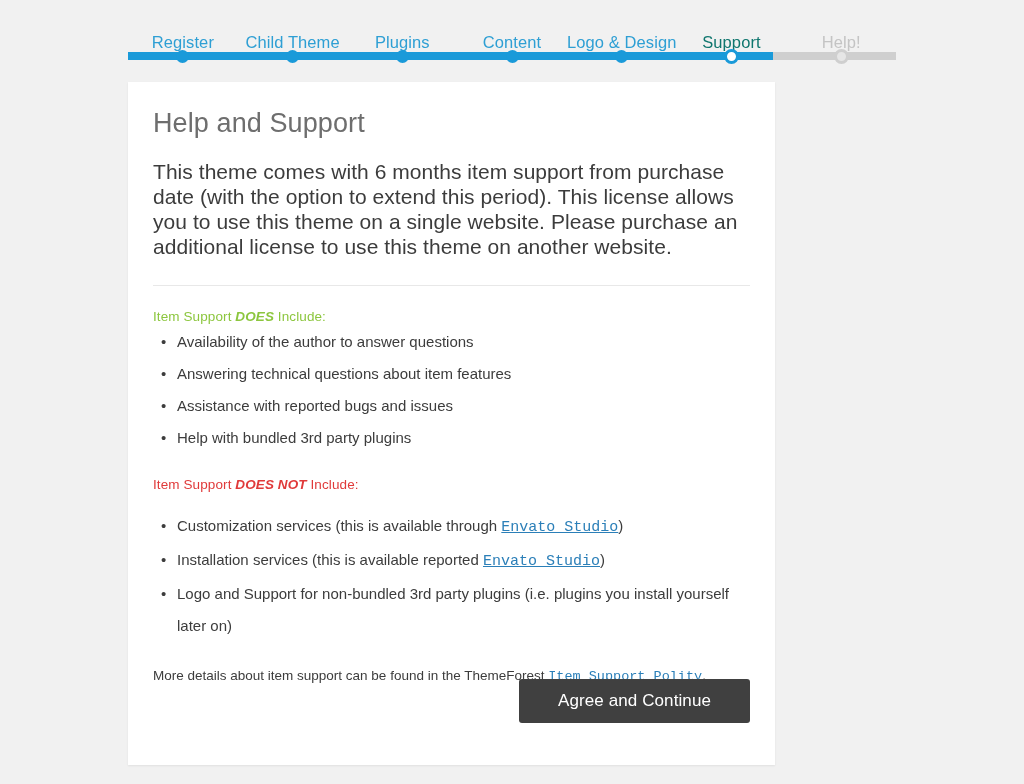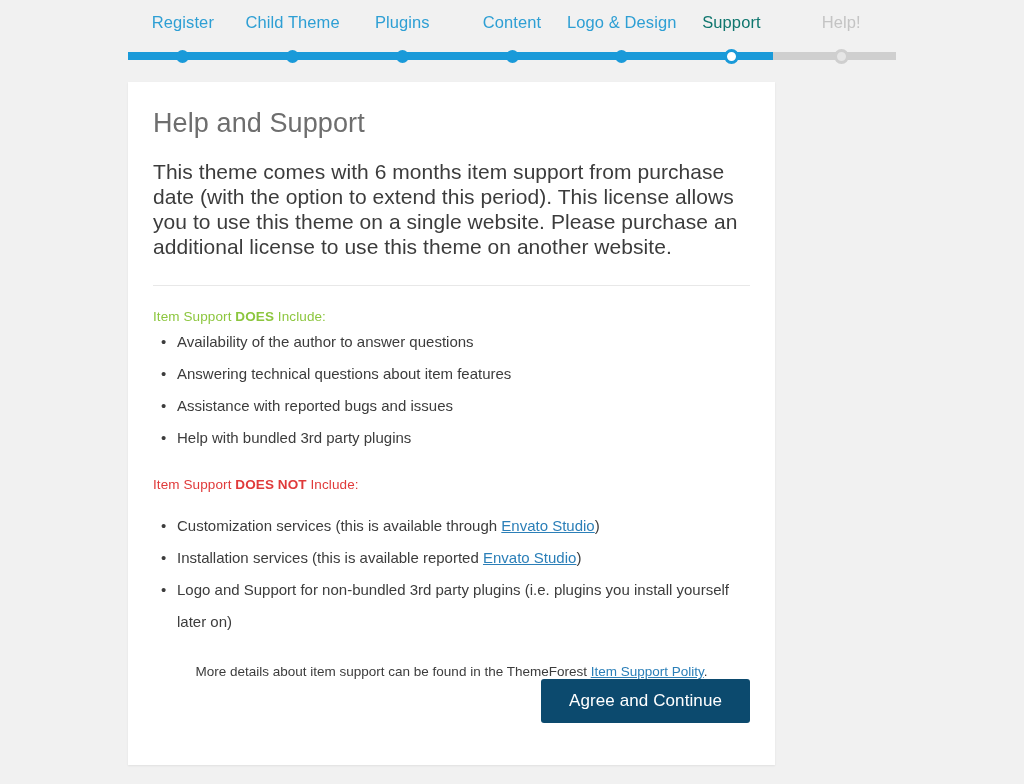--- a/index.html
+++ b/index.html
@@ -28,21 +28,21 @@
     width: 768px;
     height: 82px;
   }
   .steps-row {
     position: relative;
     display: flex;
     width: 100%;
     height: 46px;
     align-items: flex-start;
     justify-content: space-between;
-    padding-top: 12px;
+    padding-top: 32px;
   }
   .step {
     flex: 1 1 0;
     text-align: center;
     font-size: 16.5px;
     line-height: 20px;
     color: #2e9fd4;
     letter-spacing: .1px;
     cursor: pointer;
     user-select: none;
@@ -146,21 +146,21 @@
     margin: 26px 0 0 0;
   }
 
   .sub {
     font-size: 13.5px;
     margin: 23px 0 0 0;
     letter-spacing: .1px;
   }
   .sub.include { color: #8cc63e; }
   .sub.exclude { color: #e03a3a; }
-  .sub b { font-weight: 700; }
+  .sub b { font-weight: 700; font-style: italic; }
 
   ul.list {
     margin: 2px 0 0 0;
     padding: 0 0 0 24px;
     list-style: none;
   }
   ul.list li {
     position: relative;
     font-size: 15px;
     line-height: 32px;
@@ -174,42 +174,42 @@
     top: 0;
     color: #3c3c3c;
     font-size: 15px;
   }
 
   ul.list.second { margin-top: 18px; }
 
   a.link {
     color: #2b7fb8;
     text-decoration: underline;
+    font-family: Liberation Mono, monospace;
   }
 
   p.footnote {
     margin: 24px 0 0 0;
     font-size: 13.5px;
     color: #3c3c3c;
     line-height: 20px;
-    text-align: center;
   }
 
   .actions {
     position: absolute;
     right: 25px;
     bottom: 42px;
   }
   button.primary {
-    background: #0c4a6e;
+    background: #404040;
     color: #ffffff;
     border: 0;
     font-size: 17px;
     font-family: "Liberation Sans", sans-serif;
-    padding: 12px 28px;
+    padding: 12px 39px;
     border-radius: 3px;
     cursor: pointer;
     letter-spacing: .1px;
     margin-top: 9px;
   }
 </style>
 </head>
 <body>
 
 <div id="wizard">

